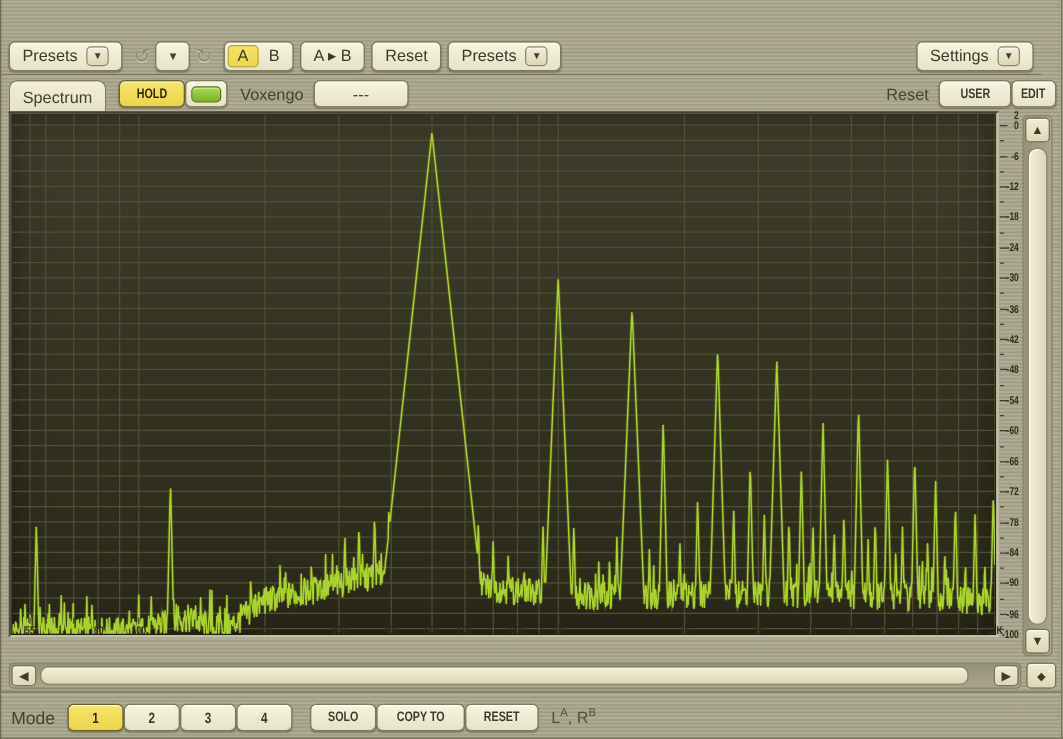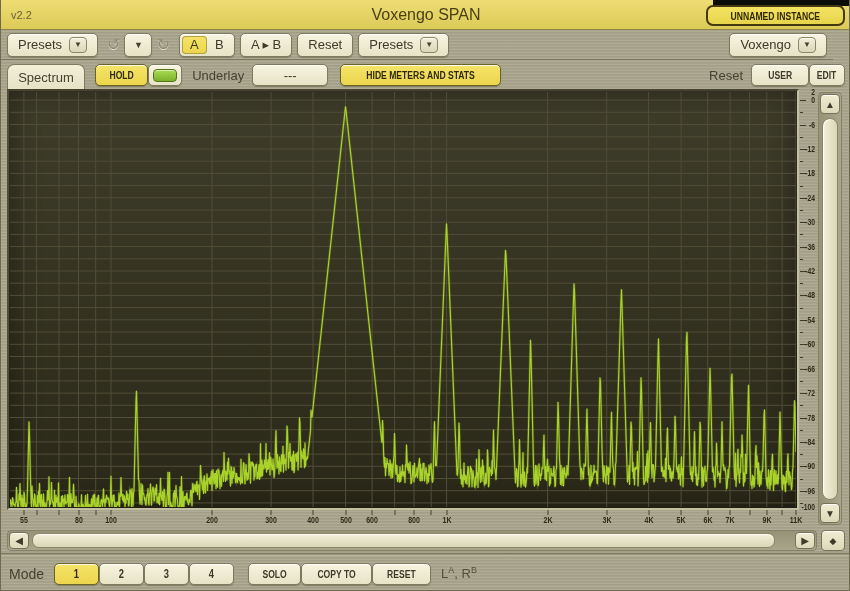--- a/index.html
+++ b/index.html
@@ -99,21 +99,21 @@
   
   .vscroll { position:absolute; left:817px; top:92px; width:24px; height:433px;
     background:linear-gradient(90deg,#969276,#aaa68c); border:1px solid #85816a; border-radius:4px; }
   .sbtn { position:absolute; background:linear-gradient(#f0ecd2,#ddd8b8);
     border:1px solid #77735a; border-radius:4px; color:#3f3c2b;
     display:flex; align-items:center; justify-content:center; font-size:10px;
     box-shadow:inset 0 1px 0 rgba(255,255,255,.8); }
   .vthumb { position:absolute; left:3px; top:25px; width:16px; bottom:24px;
     background:linear-gradient(90deg,#f4f0da,#dbd6b6);
     border:1px solid #8a8668; border-radius:8px; box-shadow:inset 1px 1px 0 rgba(255,255,255,.8); }
-  .freqaxis { position:absolute; left:9px; top:510px; width:790px; height:35px; }
+  .freqaxis { position:absolute; left:9px; top:494px; width:790px; height:35px; }
   .ftick { position:absolute; top:0; width:1px; height:5px; background:#45422d; transform:translateX(-50%); }
   .flabel { position:absolute; top:5px; font-size:9px; font-weight:bold; color:#2f2c1a;
     transform:translateX(-50%) scaleX(0.78); }
   .hscroll { position:absolute; left:6px; top:530px; width:810px; height:21px;
     background:linear-gradient(#969276,#aaa68c); border:1px solid #85816a; border-radius:4px; }
   .hthumb { position:absolute; left:24px; top:2px; height:15px; width:743px;
     background:linear-gradient(#f4f0da,#dbd6b6);
     border:1px solid #8a8668; border-radius:7px; box-shadow:inset 0 1px 0 rgba(255,255,255,.8); }
   .corner { position:absolute; left:820px; top:530px; width:24px; height:21px; font-size:9px; }
   .groove { position:absolute; left:0; top:553px; width:850px; height:3px;
@@ -125,28 +125,20 @@
   }
   .grpbtn { width:45px; height:22px; padding:0; font-size:12px; }
   .channels { font-size:13px; color:#52503c; margin-left:10px; }
   .channels sup { font-size:9px; }
 </style>
 </head>
 <body>
 
 <div id="root">
 
-  <div class="titlebar">
-    <span class="version">v2.2</span>
-    <span class="apptitle">Voxengo SPAN</span>
-    <div class="hostedge"></div>
-    <div class="instbtn">
-      <span class="cond">UNNAMED INSTANCE</span>
-    </div>
-  </div>
 
   <div class="toolbar">
     <div class="btn">
       <span>Presets</span>
       <span class="dd">▼</span>
     </div>
     <div class="gap"></div>
     <span class="histicon">↺</span>
     <div class="btn ddbtn">
       <span>▼</span>
@@ -165,47 +157,44 @@
     <div class="btn">
       <span>Reset</span>
     </div>
     <div class="gap"></div>
     <div class="btn">
       <span>Presets</span>
       <span class="dd">▼</span>
     </div>
     <div class="spacer"></div>
     <div class="btn">
-      <span>Voxengo</span>
+      <span>Settings</span>
       <span class="dd">▼</span>
     </div>
   </div>
 
   <div class="subbar">
     <div class="tab">
       <span>Spectrum</span>
     </div>
     <div style="width:10px"></div>
     <div class="btn small yellow">
       <span class="cond" style="font-size:11px">HOLD</span>
     </div>
     <div class="gap"></div>
     <div class="btn small swatchbtn">
       <span class="swatch"></span>
     </div>
     <div style="width:10px"></div>
-    <span class="label">Underlay</span>
+    <span class="label">Voxengo</span>
     <div style="width:8px"></div>
     <div class="btn small" style="width:76px">
       <span>---</span>
     </div>
     <div style="width:12px"></div>
-    <div class="btn small yellow">
-      <span class="cond" style="font-size:11px">HIDE METERS AND STATS</span>
-    </div>
     <div class="spacer"></div>
     <span class="label">Reset</span>
     <div style="width:8px"></div>
     <div class="btn small" style="width:58px">
       <span class="cond" style="font-size:11px">USER</span>
     </div>
     <div class="gap"></div>
     <div class="btn small" style="width:36px">
       <span class="cond" style="font-size:11px">EDIT</span>
     </div>

